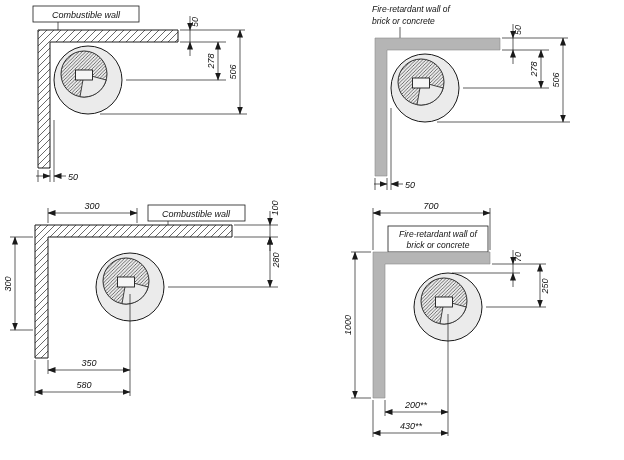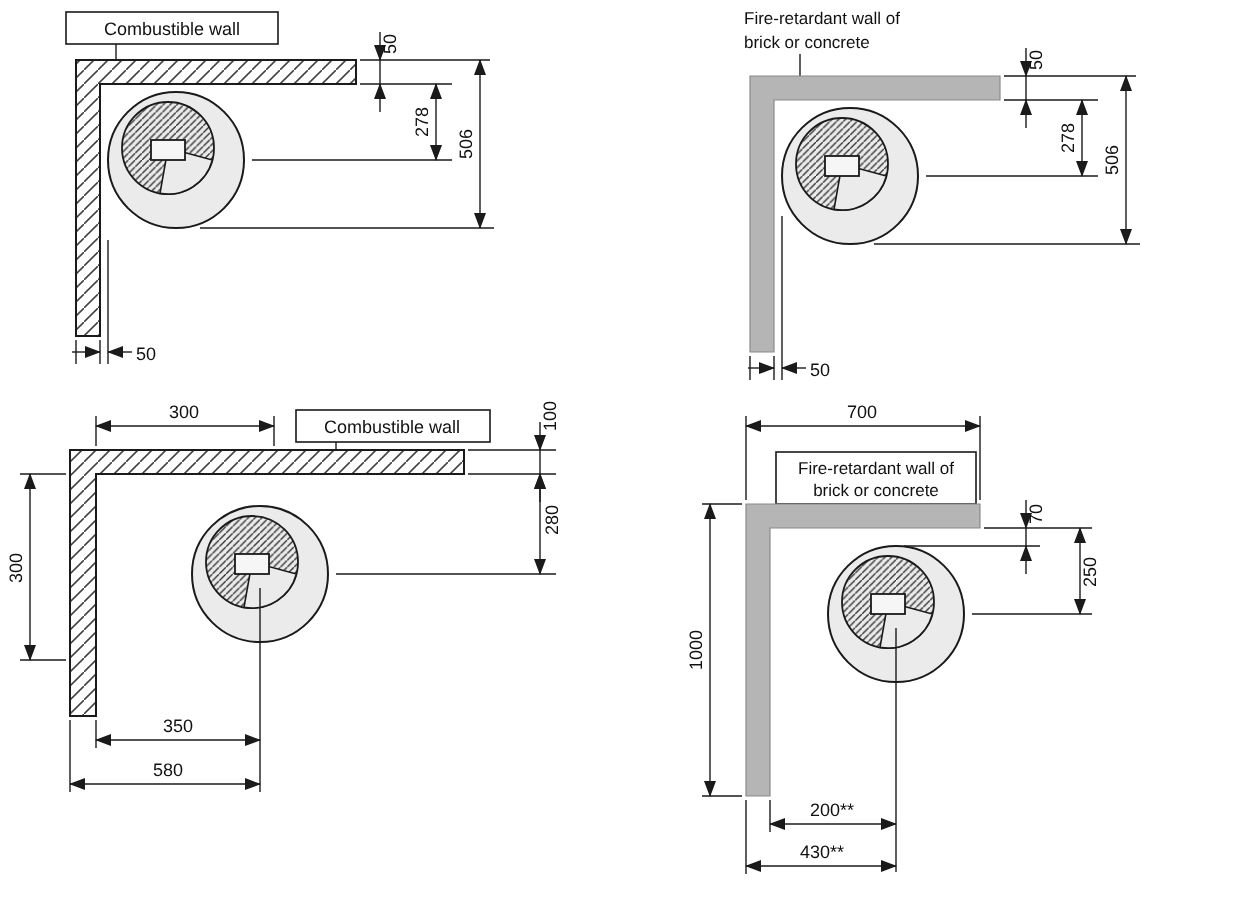--- a/index.html
+++ b/index.html
@@ -1,16 +1,16 @@
 <!DOCTYPE html>
 <html><head>
 <meta charset="utf-8">
 <style>
   html,body{margin:0;padding:0;background:#fff;}
-  .stage{width:624px;height:460px;position:relative;background:#fff;}
+  .stage{width:624px;height:460px;position:relative;background:#fff;font-style:italic;}
   svg text{font-family:"Liberation Sans","DejaVu Sans",sans-serif;font-size:9px;fill:#111;}
   svg .lbl{font-size:9px;}
   svg .lbl2{font-size:8.5px;}
   .thin{stroke:#1a1a1a;stroke-width:0.7;fill:none;}
   .wallline{stroke:#1a1a1a;stroke-width:1;}
 </style>
 </head>
 <body>
 
 <div class="stage">

